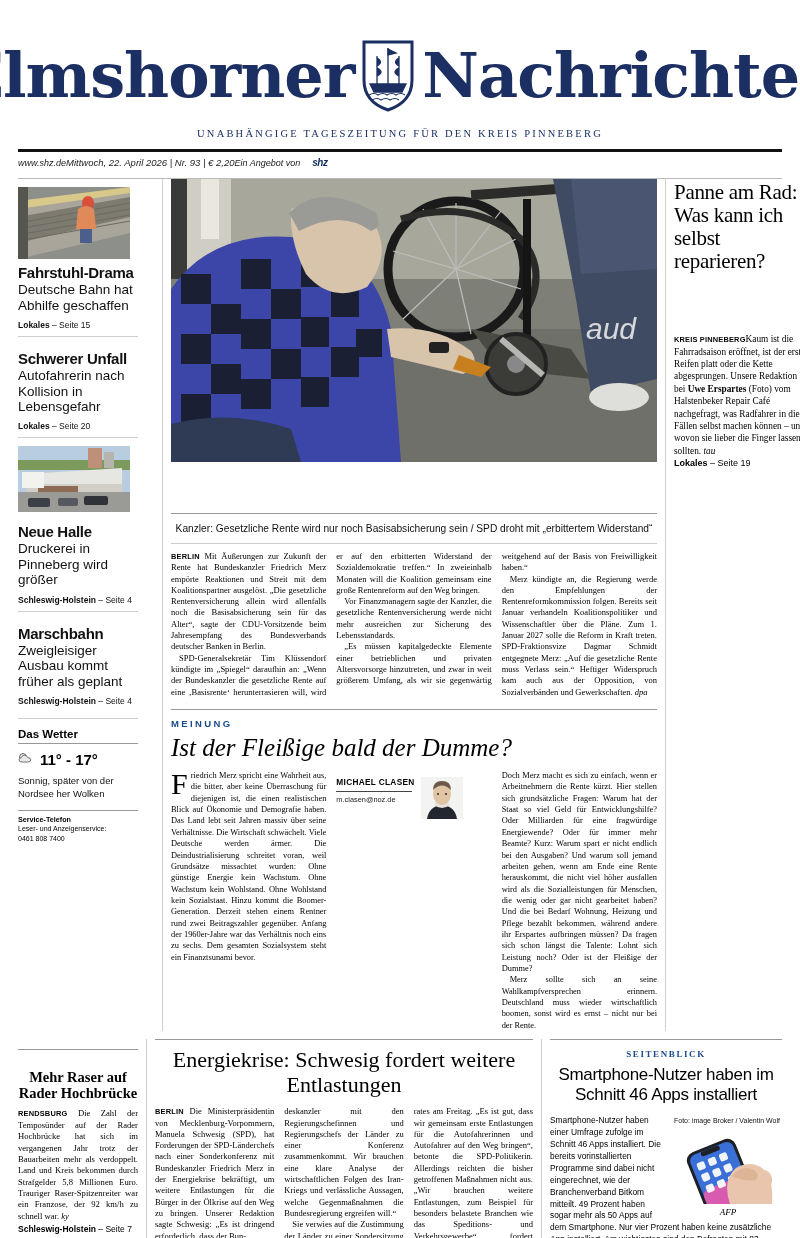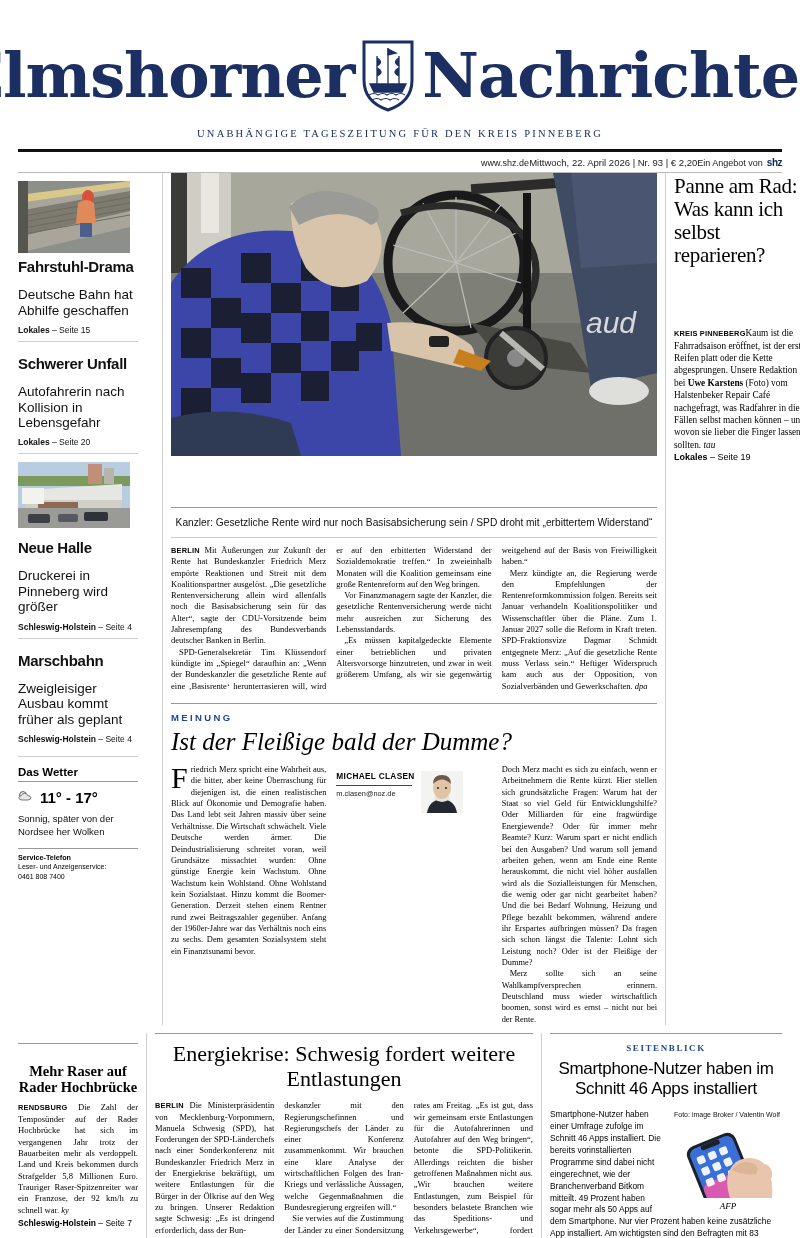--- a/index.html
+++ b/index.html
@@ -16,44 +16,44 @@
     display:flex;align-items:center;justify-content:center;gap:6px;
   }
   .mast-word{font-style:normal;}
   .mast-crest{width:56px;height:72px;flex:0 0 auto;}
   .mast-sub{
     text-align:center;font-family:"Liberation Serif",serif;color:#1b2f63;
     font-size:10.5px;letter-spacing:2.2px;margin-top:16px;font-weight:normal;
   }
   .rule-thick{border-top:3px solid #111;margin:10px 0 0 0;}
   .infobar{
-    display:flex;justify-content:flex-end;align-items:center;
-    font-size:9px;color:#222;padding:5px 0 4px 0;
+    display:flex;justify-content:flex-start;align-items:center;
+    font-size:9px;color:#222;padding:5px 0 10px 0;font-style:italic;
   }
   .infobar .mid{font-size:9.5px;}
-  .infobar .right{display:flex;align-items:center;gap:4px;font-size:9px;}
+  .infobar .right{display:flex;align-items:center;gap:12px;font-size:9px;}
   .shz-logo{font-weight:bold;font-size:10px;color:#0b2a5b;letter-spacing:-.5px;}
   .rule-thin{border-top:1px solid #bbb;}
 
   
   .grid{display:flex;padding:0 18px;gap:0;}
   .col-left{width:120px;flex:0 0 120px;padding-right:24px;border-right:1px solid #cfcfcf;}
   .col-center{flex:1 1 auto;padding:0 8px;}
   .col-right{width:142px;flex:0 0 142px;padding-left:8px;border-left:1px solid #cfcfcf;}
 
   
   .teaser{padding:8px 0 6px 0;}
   .teaser + .teaser{border-top:1px solid #cfcfcf;}
   .teaser-photo{width:100%;height:72px;position:relative;overflow:hidden;}
   .teaser-photo .credit{
     position:absolute;right:1px;top:2px;writing-mode:vertical-rl;
     font-size:4.5px;color:#fff;opacity:.85;letter-spacing:.3px;
   }
   .t-hd{font-size:15px;font-weight:bold;color:#111;margin-top:6px;line-height:1.08;letter-spacing:-.3px;}
-  .t-sub{font-size:13.5px;color:#111;line-height:1.14;margin-top:12px;}
+  .t-sub{font-size:13.5px;color:#111;line-height:1.14;margin-top:1px;}
   .t-ref{font-size:8.5px;margin-top:7px;color:#111;}
   .t-ref b{font-weight:bold;}
   .weather-box{padding-top:9px;border-top:1px solid #cfcfcf;margin-top:6px;}
   .w-title{font-size:11.5px;font-weight:bold;border-bottom:1px solid #999;padding-bottom:3px;}
   .w-temp{display:flex;align-items:center;gap:5px;margin-top:7px;font-size:15px;font-weight:bold;}
   .w-text{font-size:9.5px;line-height:1.35;margin-top:7px;color:#111;}
   .svc{margin-top:9px;border-top:1px solid #999;padding-top:4px;font-size:7px;line-height:1.35;}
   .svc b{font-size:7.2px;}
 
   
@@ -392,21 +392,21 @@
               <p>Merz sollte sich an seine Wahlkampfversprechen erinnern. Deutschland muss wieder wirtschaftlich boomen, sonst wird es ernst – nicht nur bei der Rente.</p>
             </div>
           </div>
         </div>
       </div>
     </div>
 
     <div class="col-right">
       <div class="r-hd">Panne am Rad: Was kann ich selbst reparieren?</div>
       <div class="r-body">
-        <span class="r-kicker">KREIS PINNEBERG</span><span>Kaum ist die Fahrradsaison eröffnet, ist der erste Reifen platt oder die Kette abgesprungen. Unsere Redaktion hat bei </span><b>Uwe Karstens</b><span> (Foto) vom Halstenbeker Repair Café nachgefragt, was Radfahrer in diesen Fällen selbst machen können – und wovon sie lieber die Finger lassen sollten.</span> <i>tau</i>
+        <span class="r-kicker">KREIS PINNEBERG</span><span>Kaum ist die Fahrradsaison eröffnet, ist der erste Reifen platt oder die Kette abgesprungen. Unsere Redaktion hat bei </span><b>Uwe Erspartes</b><span> (Foto) vom Halstenbeker Repair Café nachgefragt, was Radfahrer in diesen Fällen selbst machen können – und wovon sie lieber die Finger lassen sollten.</span> <i>tau</i>
       </div>
       <div class="r-ref">
         <b>Lokales</b>
         <span>– Seite 19</span>
       </div>
     </div>
   </div>
 
   <div class="bottom">
 

